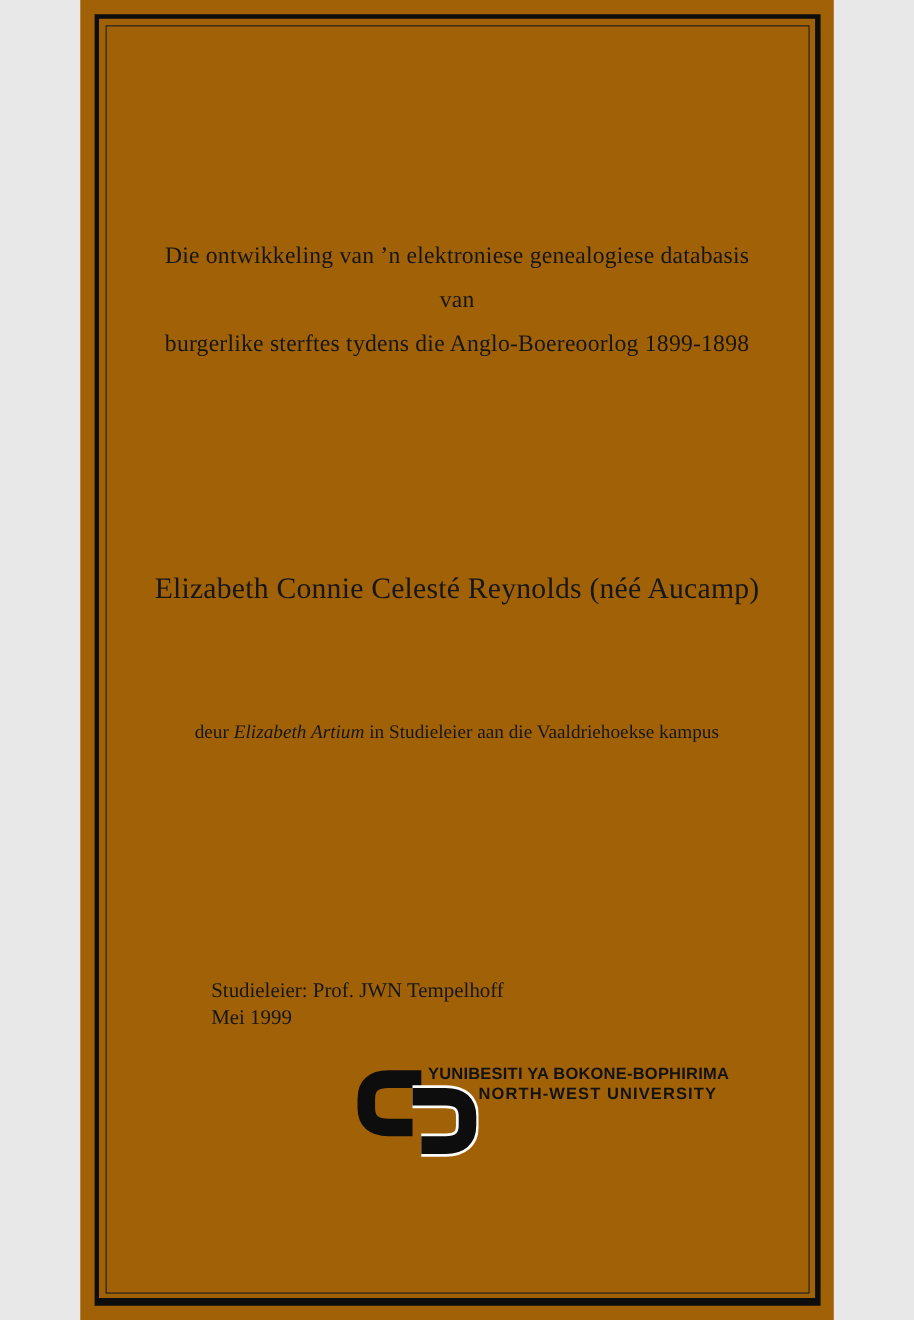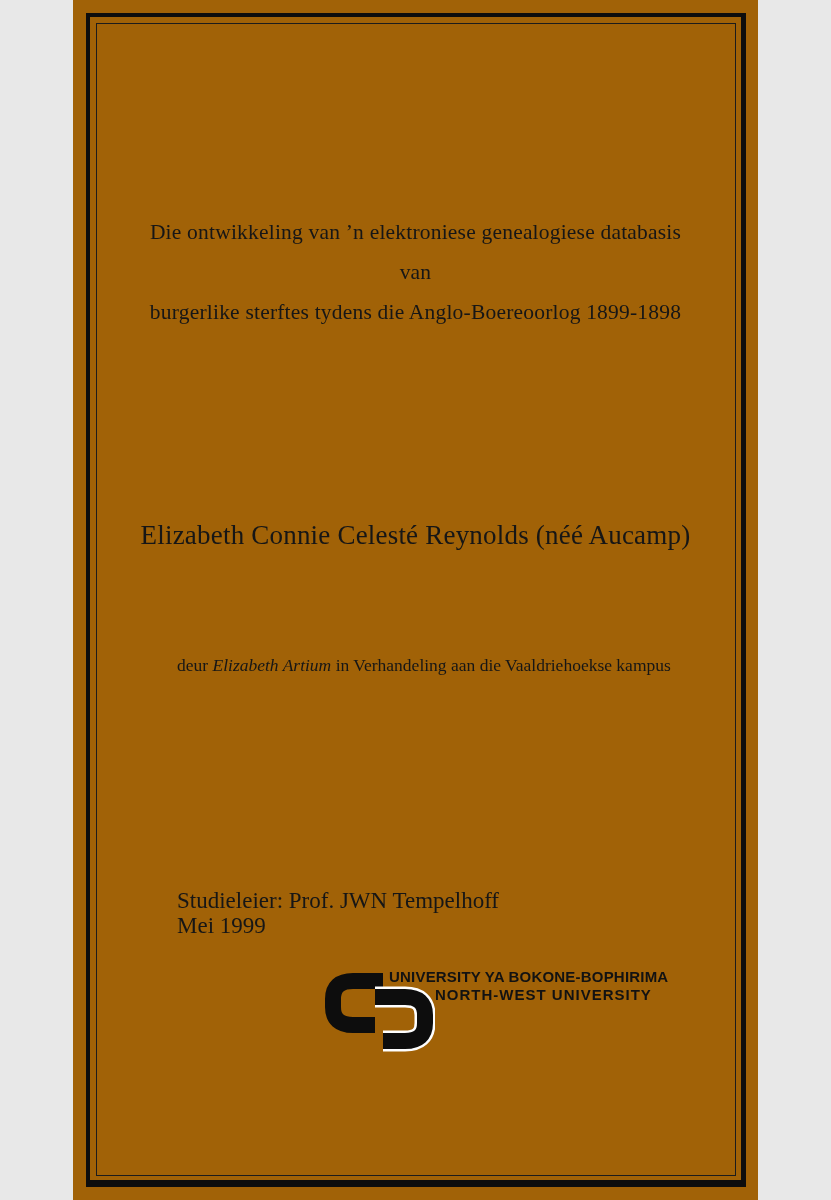--- a/index.html
+++ b/index.html
@@ -54,22 +54,22 @@
     width: 648px;
     font-size: 17.5px;
     line-height: 25px;
   }
   .statement .just {
     text-align: justify;
     text-align-last: justify;
   }
   .credits {
     position: absolute;
-    top: 888px; left: 104px;
-    font-size: 23px;
+    top: 888px; left: 119px;
+    font-size: 19px;
     line-height: 25px;
   }
   .logo {
     position: absolute;
     top: 964px; left: 250px;
     width: 340px; height: 92px;
   }
   .logo-mark {
     position: absolute;
     left: 0; top: 4px;
@@ -98,35 +98,35 @@
 
   <div class="thesis-title">
     <div>Die ontwikkeling van ’n elektroniese genealogiese databasis van</div>
     <div>burgerlike sterftes tydens die Anglo-Boereoorlog 1899-1898</div>
   </div>
 
 
   <div class="author">Elizabeth Connie Celesté Reynolds (néé Aucamp)</div>
 
   <div class="statement">
-    <div><span>deur </span><i>Elizabeth Artium</i><span> in Verhandeling aan die Vaaldriehoekse kampus</span></div>
+    <div><span>deur </span><i>Elizabeth Artium</i><span> in Studieleier aan die Vaaldriehoekse kampus</span></div>
   </div>
 
   <div class="credits">
     <div>Studieleier: Prof. JWN Tempelhoff</div>
     <div>Mei 1999</div>
   </div>
 
   <div class="logo">
     <svg class="logo-mark" viewBox="0 0 112 86" xmlns="http://www.w3.org/2000/svg" aria-hidden="true">
 
       <path d="M 60 13 H 30 Q 10 13 10 31 V 39 Q 10 57 30 57 H 52" fill="none" stroke="#0d0d0d" stroke-width="16"></path>
 
       <path d="M 52 29 H 82 Q 102 29 102 47 V 55 Q 102 73 82 73 H 60" fill="none" stroke="#fefefe" stroke-width="21"></path>
       <path d="M 52 29 H 82 Q 102 29 102 47 V 55 Q 102 73 82 73 H 60" fill="none" stroke="#0d0d0d" stroke-width="16"></path>
     </svg>
     <div class="logo-text">
-      <div class="l1">UNIVERSITY YA BOKONE-BOPHIRIMA</div>
+      <div class="l1">YUNIBESITI YA BOKONE-BOPHIRIMA</div>
       <div class="l2">NORTH-WEST UNIVERSITY</div>
     </div>
   </div>
 
 </div>
 
 </body></html>

